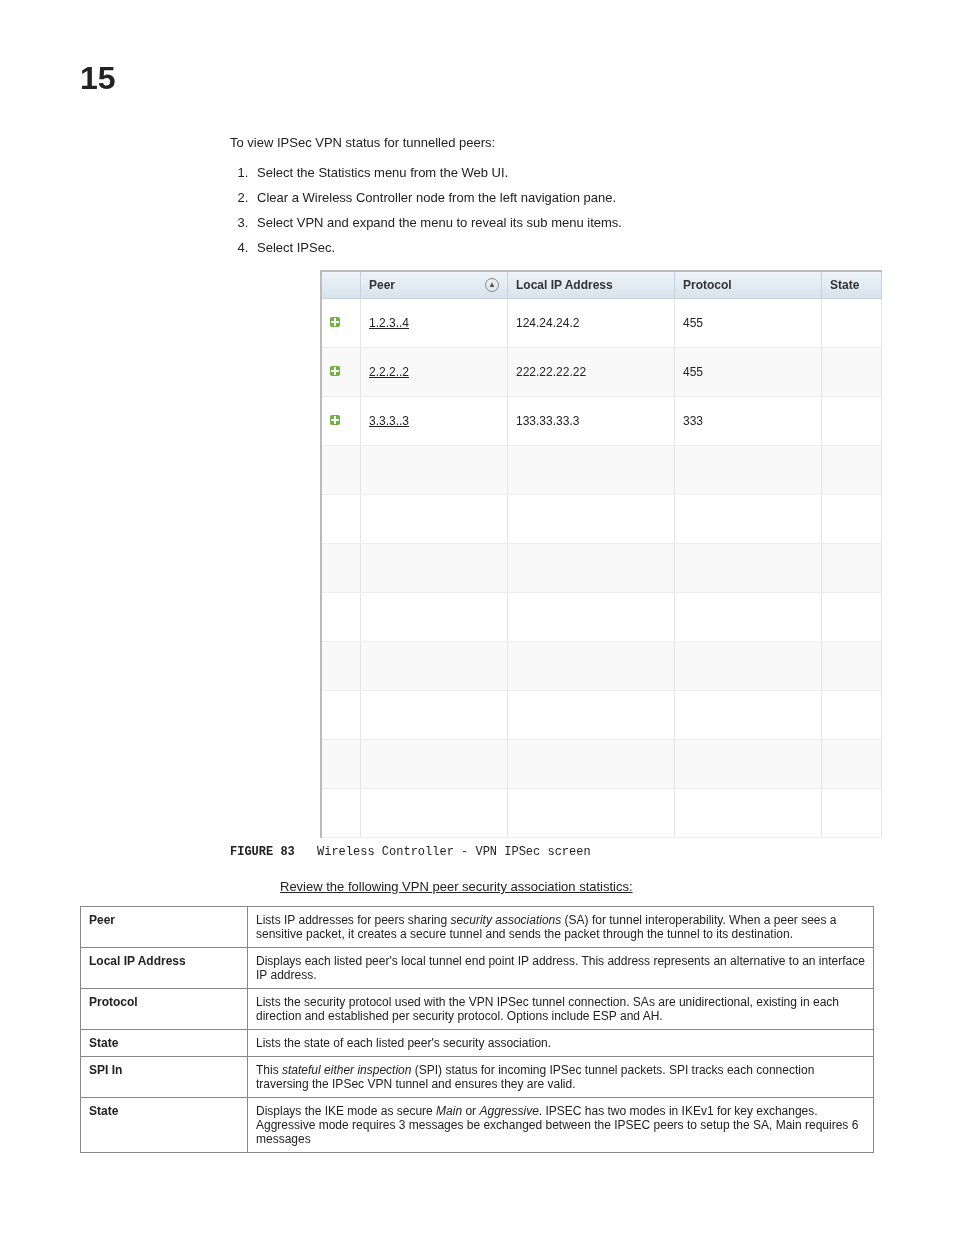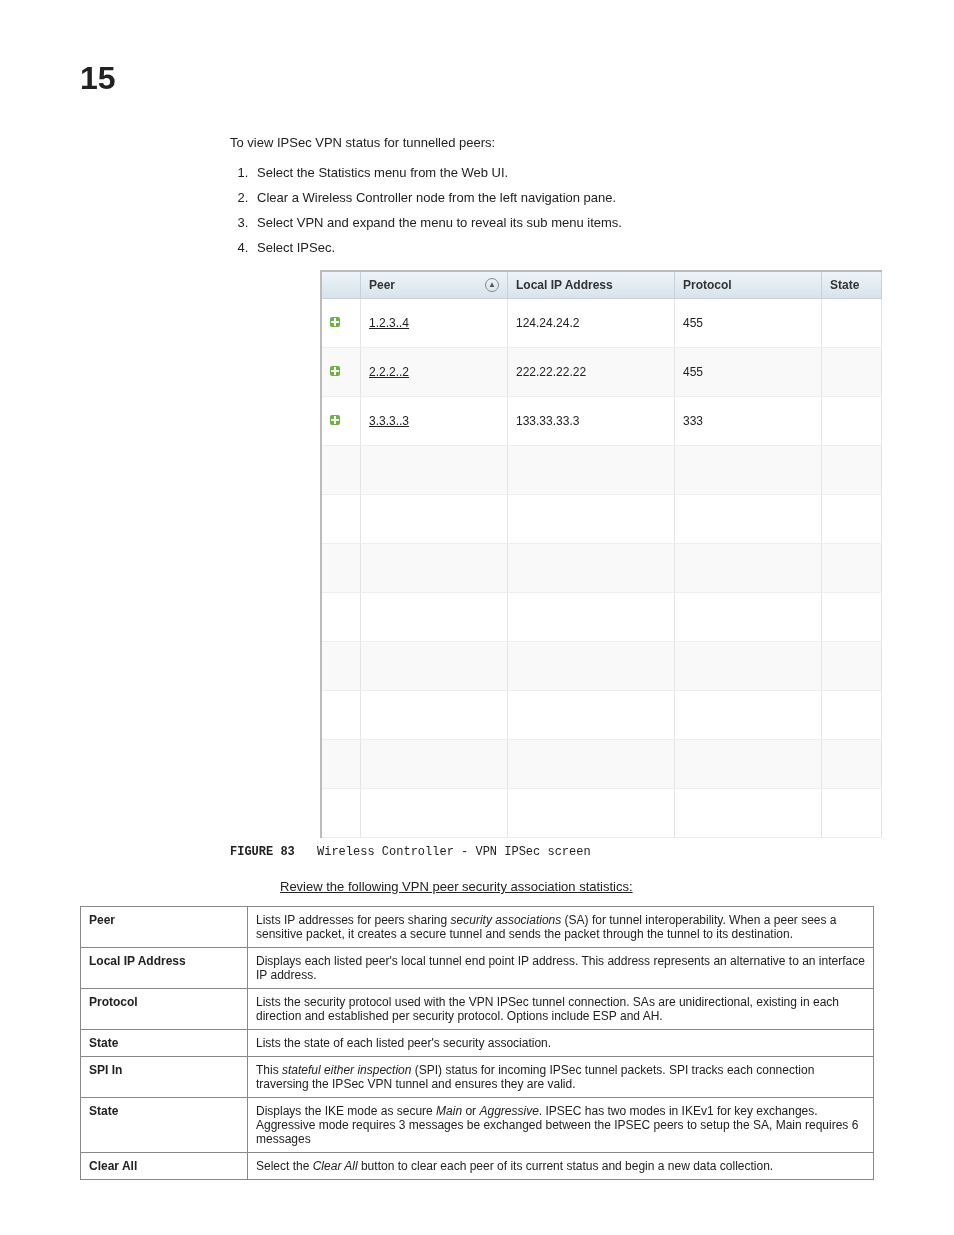--- a/index.html
+++ b/index.html
@@ -268,18 +268,14 @@
         <td><span>Lists the state of each listed peer's security association.</span></td>
       </tr>
       <tr>
         <td class="term">SPI In</td>
         <td><span>This </span><span class="italic">stateful either inspection</span><span> (SPI) status for incoming IPSec tunnel packets. SPI tracks each connection traversing the IPSec VPN tunnel and ensures they are valid.</span></td>
       </tr>
       <tr>
         <td class="term">State</td>
         <td><span>Displays the IKE mode as secure </span><span class="italic">Main</span><span> or </span><span class="italic">Aggressive</span><span>. IPSEC has two modes in IKEv1 for key exchanges. Aggressive mode requires 3 messages be exchanged between the IPSEC peers to setup the SA, Main requires 6 messages</span></td>
       </tr>
-      <tr>
-        <td class="term">Clear All</td>
-        <td><span>Select the </span><span class="italic">Clear All</span><span> button to clear each peer of its current status and begin a new data collection.</span></td>
-      </tr>
     </tbody>
 </table>
 
 </body></html>

